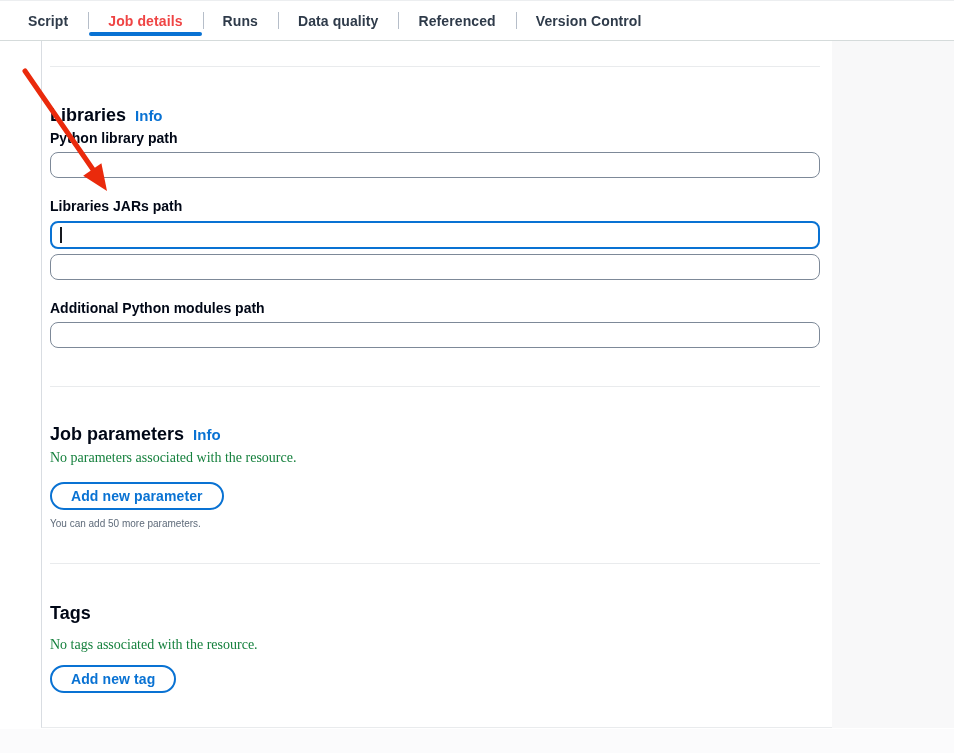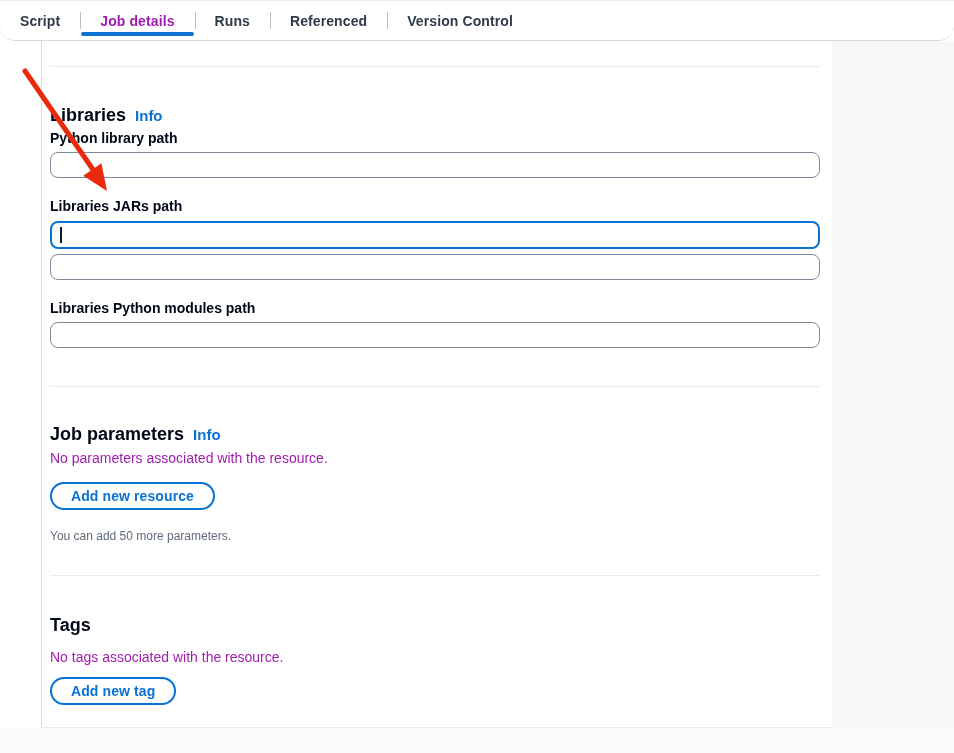--- a/index.html
+++ b/index.html
@@ -1,26 +1,26 @@
 <!DOCTYPE html>
 <html><head>
 <meta charset="utf-8">
 <style>
   * { margin:0; padding:0; box-sizing:border-box; }
   html,body { background:#ffffff; }
   body { font-family:"Liberation Sans", sans-serif; width:954px; height:753px; overflow:hidden; }
   .screen { position:relative; width:954px; height:753px; background:#fff; border-top:1px solid #eceef0; }
 
   
-  .tabbar { height:40px; display:flex; align-items:stretch; background:#fff;
-            border-bottom:1px solid #d5dbdb;border-radius:15px; }
+  .tabbar { height:40px; display:flex; align-items:stretch; padding-left:8px; background:#fff;
+            border-bottom:1px solid #d5dbdb; }
   .tab { position:relative; display:flex; align-items:center; padding:0 20px; font-size:14px;
          font-weight:700; color:#2f3b4a; cursor:pointer; letter-spacing:0.1px; }
   .tab + .tab::before { content:""; position:absolute; left:0; top:11px; height:17px; width:1px; background:#b6bec9; }
-  .tab.active { color:#a21caf; }
+  .tab.active { color:#ef4444; }
   .tab.active::after { content:""; position:absolute; left:1px; right:1px; bottom:4px; height:4px;
                        background:#0972d3; border-radius:2px; }
 
   
   .main { position:relative; height:712px; background:#fff; }
   .panel { position:absolute; left:41px; top:0; width:800px; height:687px; background:#fff;
            border-left:1px solid #d9dde2; border-right:1px solid #d9dde2; border-bottom:1px solid #e9ebed;
            padding:0 20px 0 8px; overflow:hidden; }
   .right-rail { position:absolute; left:832px; right:0; top:0; height:687px; background:#f8f8f9; }
   .bottom-strip { position:absolute; left:0; right:0; top:688px; height:58px; background:#fbfbfc; }
@@ -46,24 +46,24 @@
   .fl-4 { margin-top:20px; }
 
   .text-input { display:block; width:100%; height:26px; margin-top:5px; border:1px solid #7d8998;
                 border-radius:8px; background:#fff; padding:0 10px; font-size:14px; color:#000716;
                 font-family:"Liberation Sans", sans-serif; outline:none; }
   .input-wrap { position:relative; margin-top:6px; }
   .input-wrap .text-input { margin-top:0; height:28px; border:2px solid #0972d3; }
   .caret { position:absolute; left:10px; top:50%; transform:translateY(-50%); width:1.5px; height:16px;
            background:#16191f; }
 
-  .empty-text { font-size:14px; line-height:18px; color:#a21caf; }
+  .empty-text { font-size:14px; line-height:18px; color:#15803d;font-family:Liberation Serif, serif; }
   .et-1 { margin-top:4px; }
   .et-2 { margin-top:12px; }
-  .constraint-text { font-size:12px; line-height:14px; color:#5f6b7a; margin-top:19px; }
+  .constraint-text { font-size:10px; line-height:14px; color:#5f6b7a; margin-top:7px; }
 
   .pill-button { display:inline-flex; align-items:center; justify-content:center; height:28px;
                  padding:0 19px; border:2px solid #0972d3; border-radius:16px; background:#fff;
                  color:#0972d3; font-size:14px; font-weight:700; font-family:"Liberation Sans", sans-serif;
                  cursor:pointer; letter-spacing:0.1px; }
   .btn-param { margin-top:15px; }
   .btn-tag { margin-top:11px; }
 
   
   .annotation-arrow { position:absolute; left:0; top:0; pointer-events:none; z-index:50; }
@@ -75,20 +75,23 @@
 
   <nav class="tabbar">
     <div class="tab">
         <span>Script</span>
       </div>
     <div class="tab active">
         <span>Job details</span>
       </div>
     <div class="tab">
         <span>Runs</span>
+      </div>
+    <div class="tab">
+        <span>Data quality</span>
       </div>
     <div class="tab">
         <span>Referenced</span>
       </div>
     <div class="tab">
         <span>Version Control</span>
       </div>
   </nav>
 
   <div class="main">
@@ -106,32 +109,32 @@
       <input class="text-input" type="text" value="" style="">
 
       <div class="field-label fl-2">Libraries JARs path</div>
       <div class="input-wrap">
         <input class="text-input" type="text" value="" style="">
         <span class="caret"></span>
       </div>
 
       <input class="text-input" type="text" value="" style="">
 
-      <div class="field-label fl-4">Libraries Python modules path</div>
+      <div class="field-label fl-4">Additional Python modules path</div>
       <input class="text-input" type="text" value="" style="">
 
       <hr class="divider d2">
 
       
       <div class="section-heading h-jobparams">
         <h2>Job parameters</h2>
         <a class="info-link">Info</a>
       </div>
       <div class="empty-text et-1">No parameters associated with the resource.</div>
-      <button class="pill-button btn-param">Add new resource</button>
+      <button class="pill-button btn-param">Add new parameter</button>
       <div class="constraint-text">You can add 50 more parameters.</div>
 
       <hr class="divider d3">
 
       
       <div class="section-heading h-tags">
         <h2>Tags</h2>
       </div>
       <div class="empty-text et-2">No tags associated with the resource.</div>
       <button class="pill-button btn-tag">Add new tag</button>

